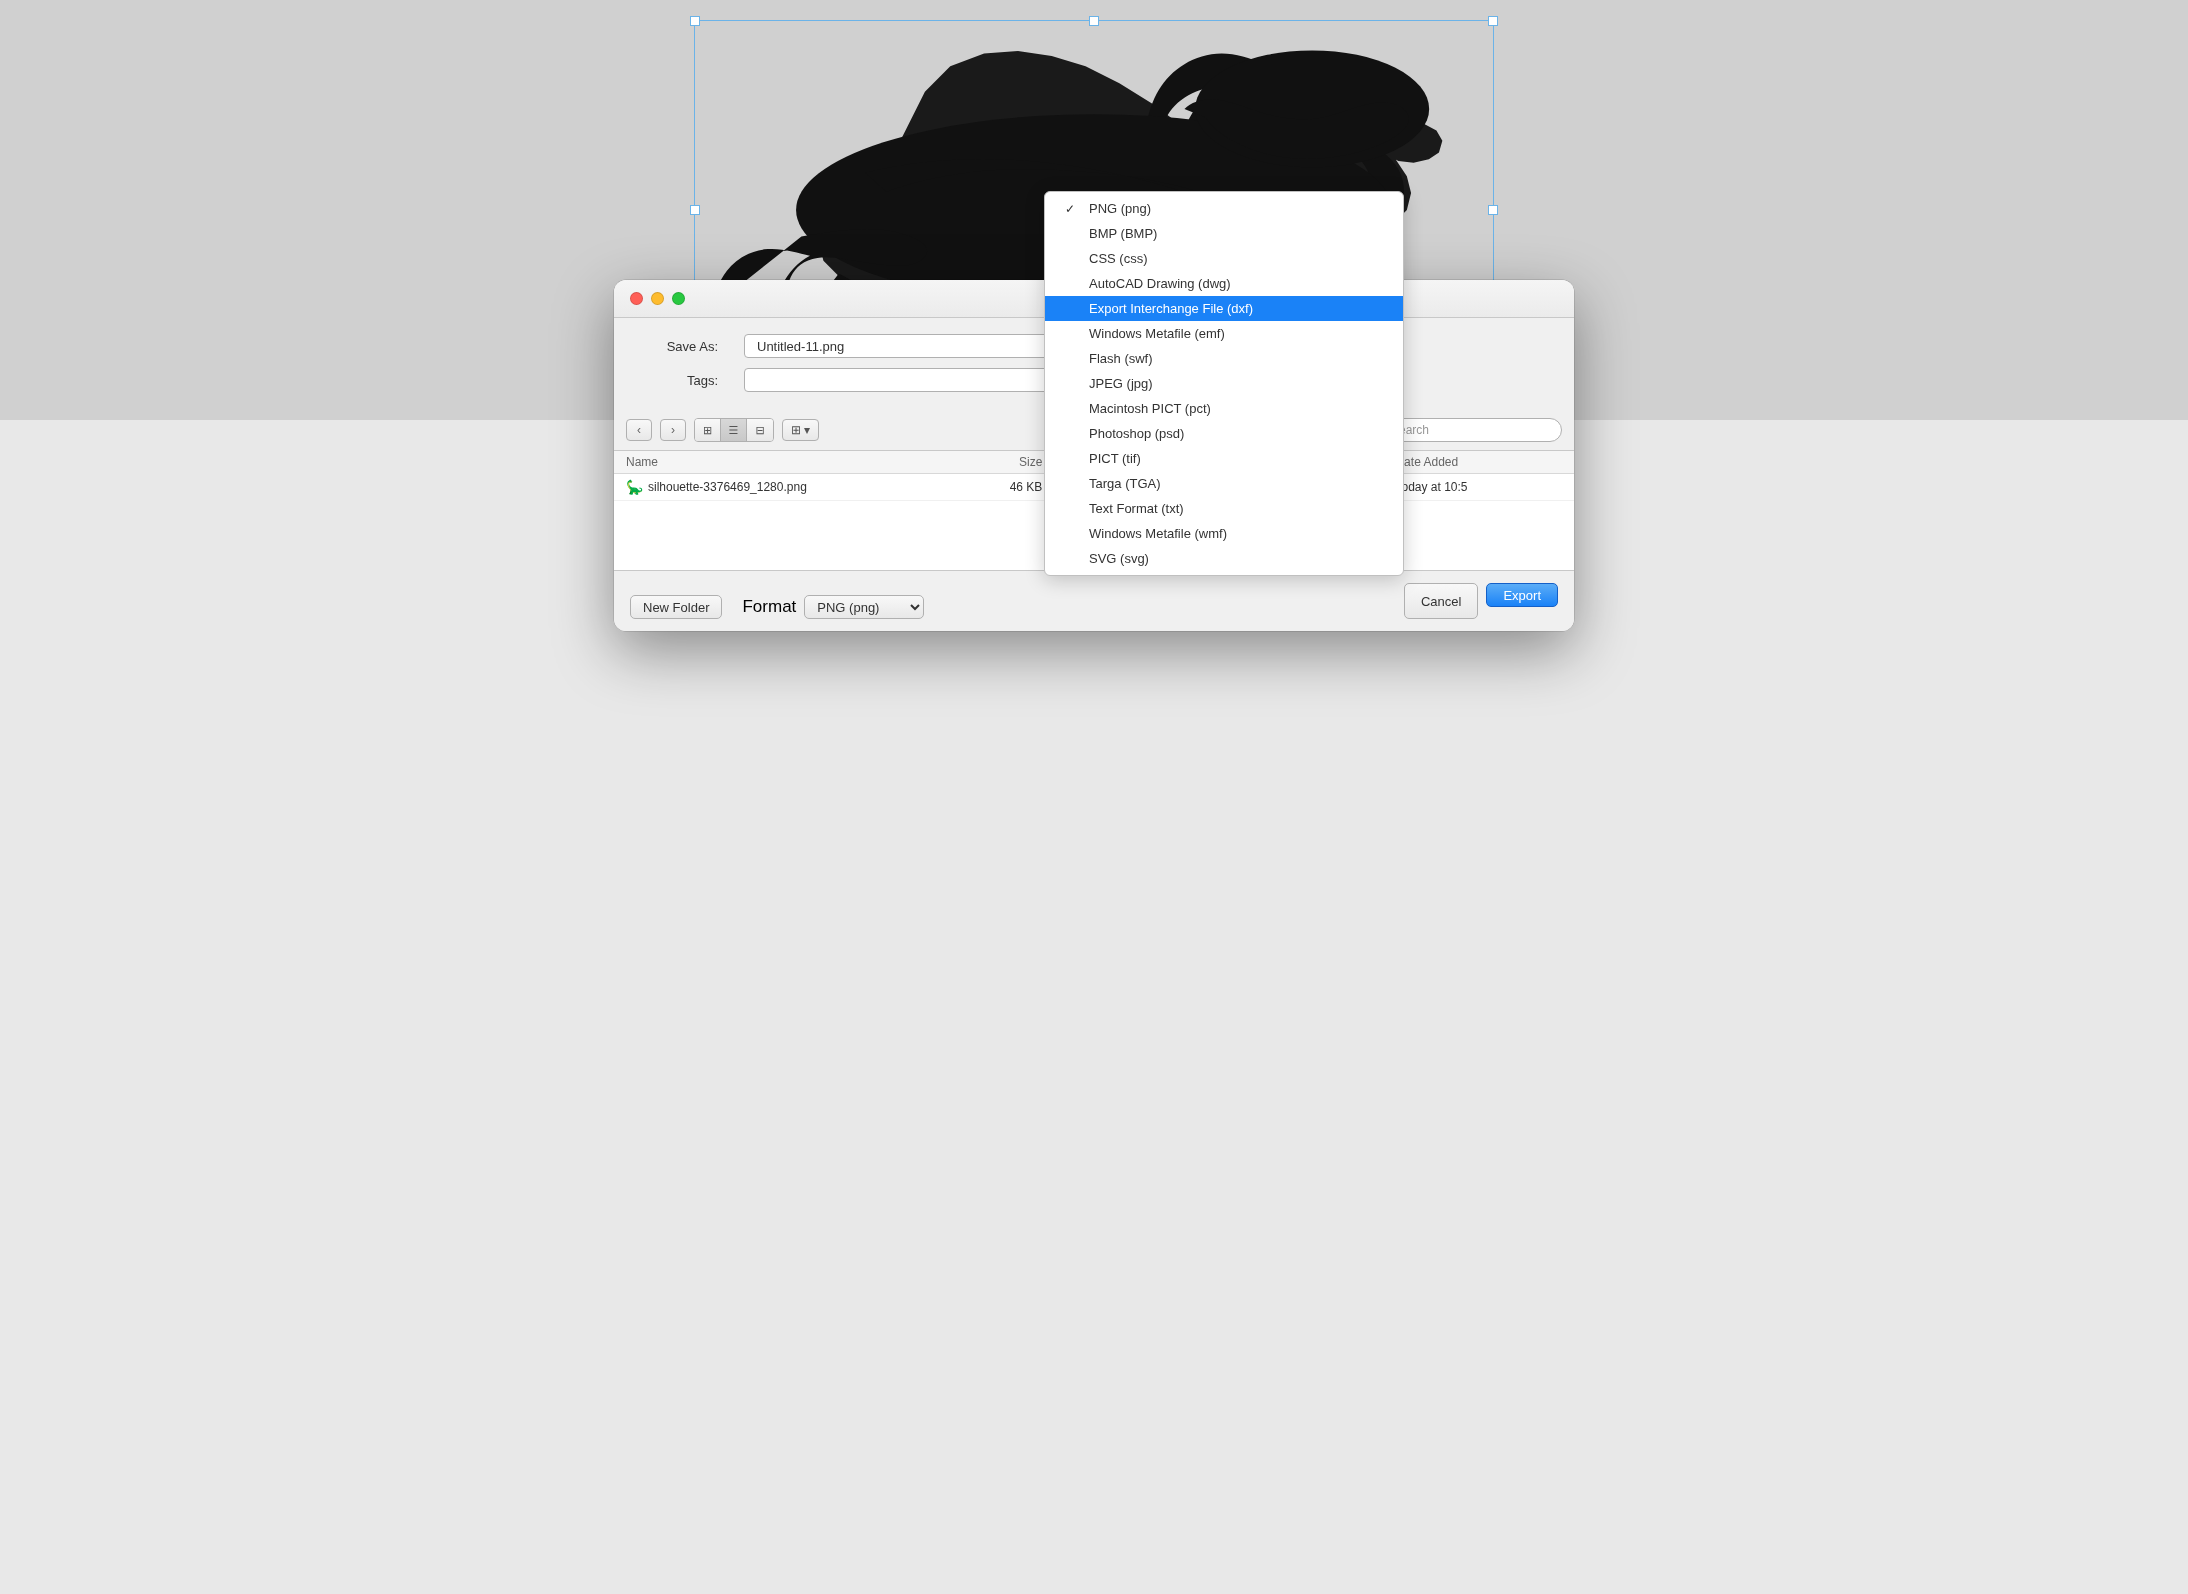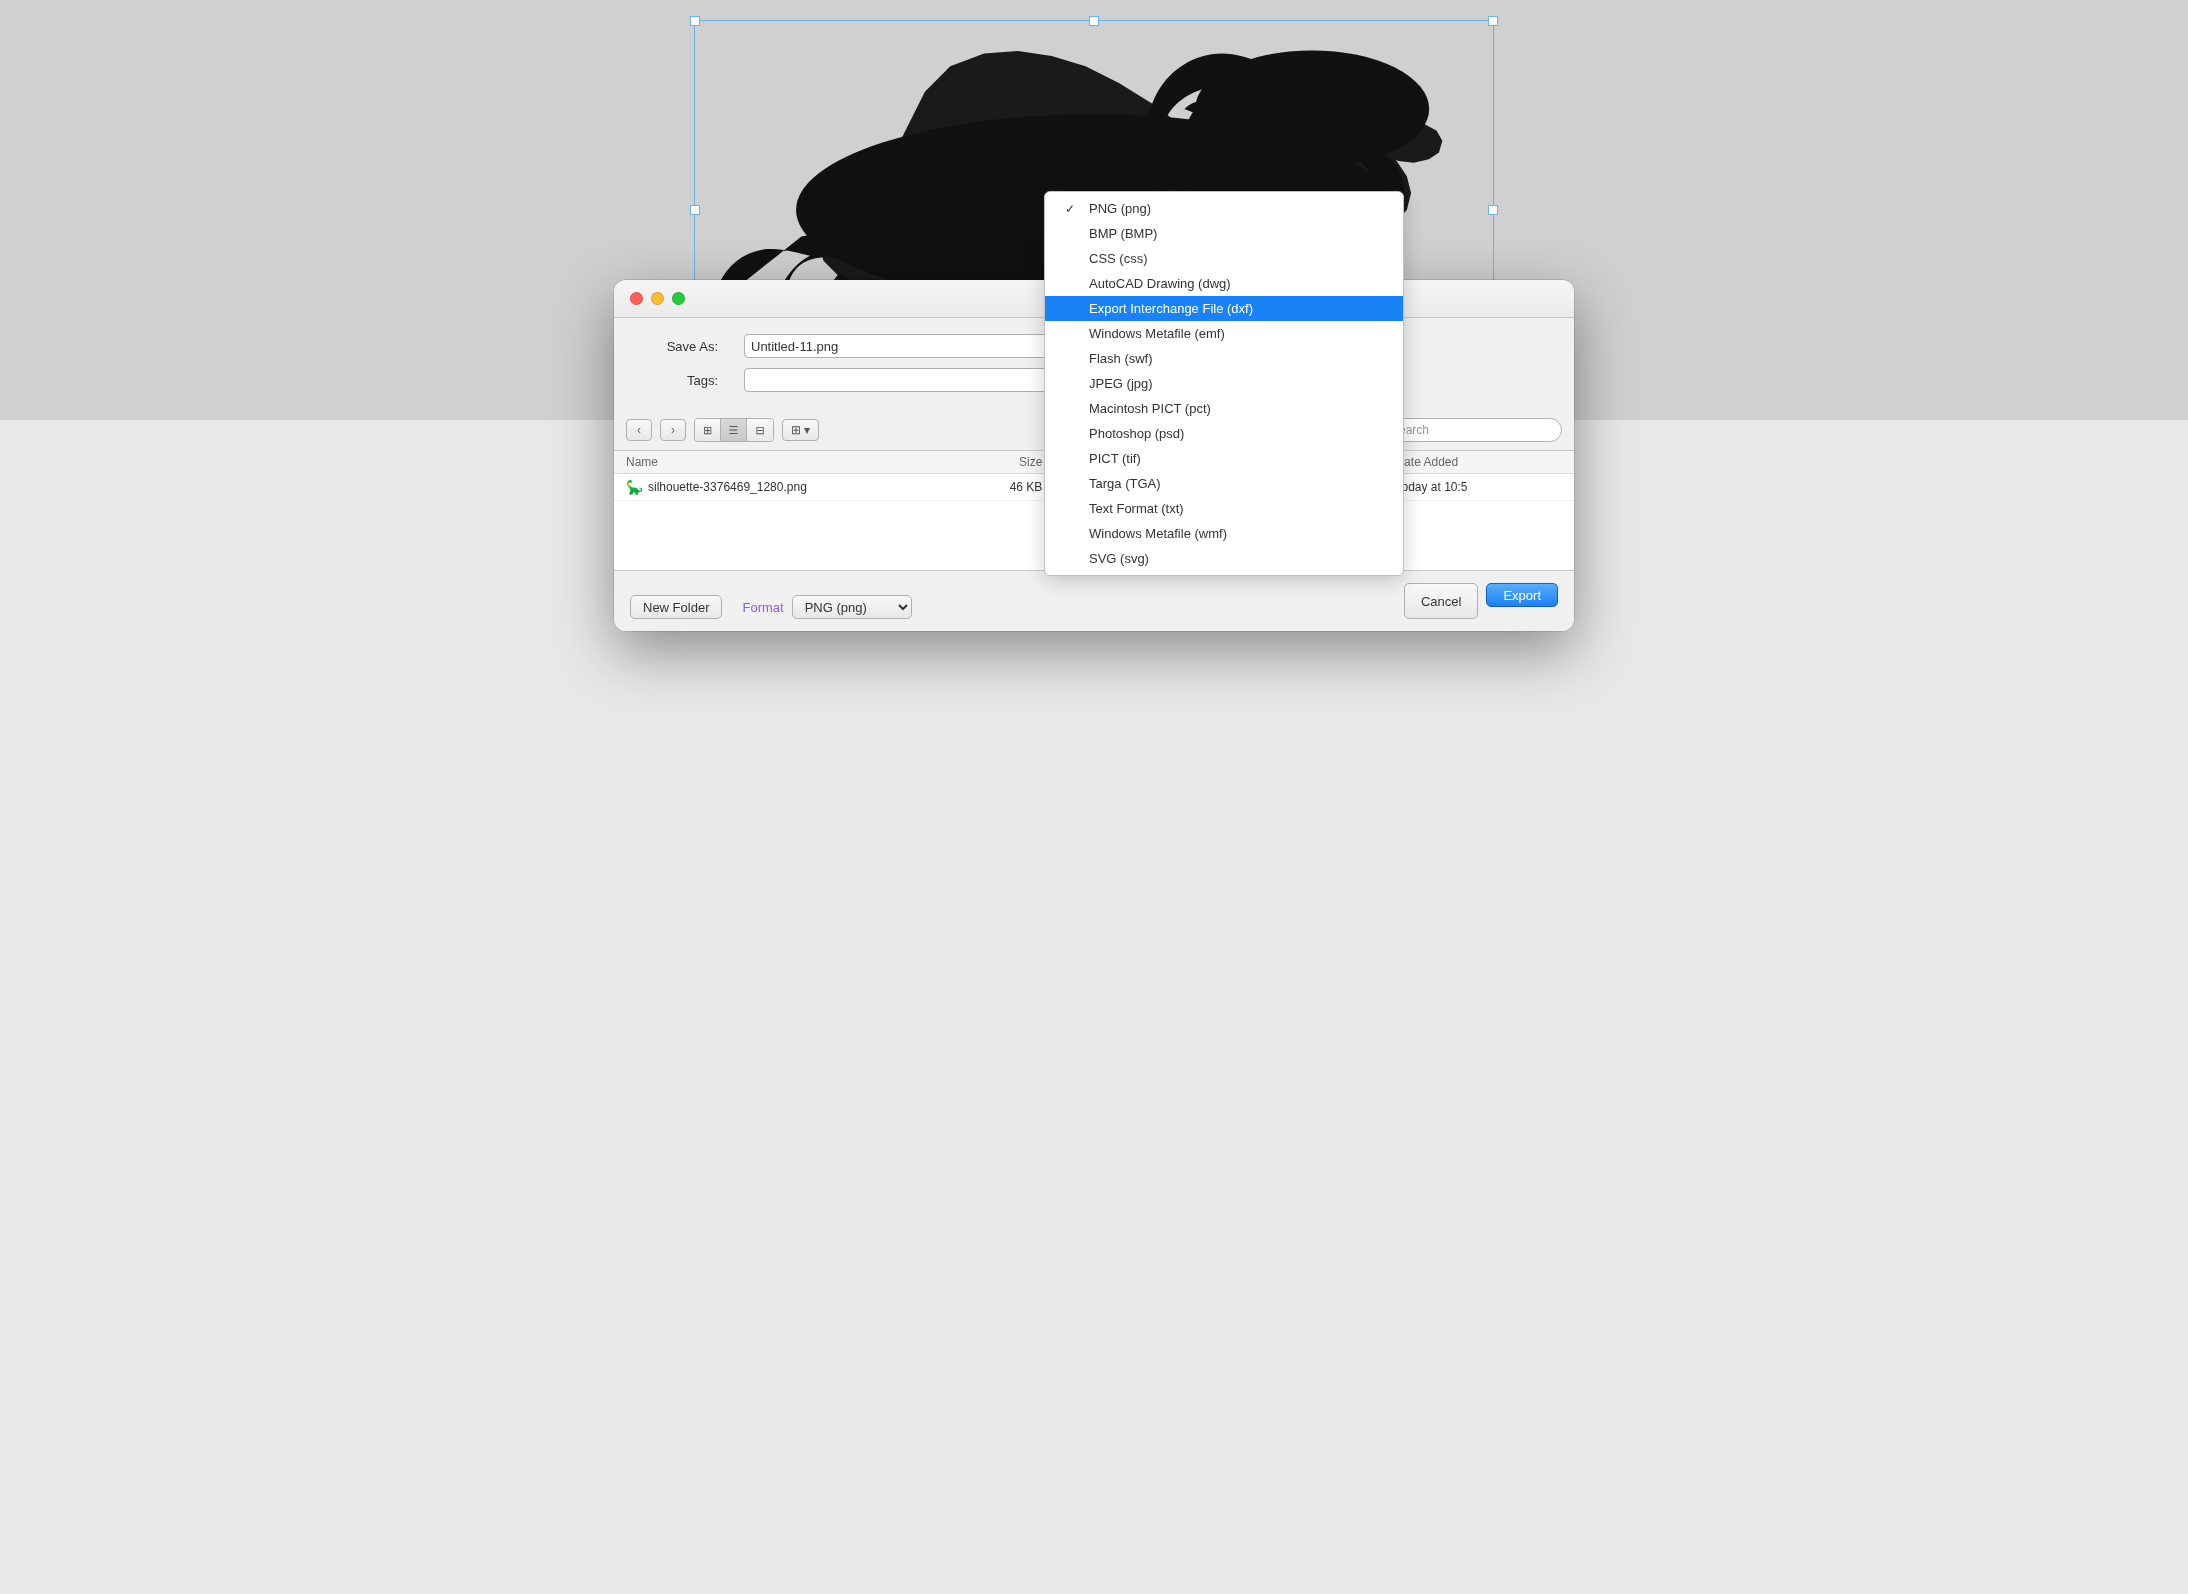--- a/index.html
+++ b/index.html
@@ -107,21 +107,21 @@
       color: #333;
       font-size: 13px;
     }
 
     .form-input {
       flex: 1;
       max-width: 340px;
       height: 24px;
       border: 1px solid #b0b0b0;
       border-radius: 4px;
-      padding: 2px 6px;
+      padding: 2px 12px;
       font-size: 13px;
       background: white;
       color: #333;
     }
 
     .expand-btn {
       width: 22px;
       height: 22px;
       margin-left: 6px;
       background: linear-gradient(to bottom, #f5f5f5, #e0e0e0);
@@ -310,22 +310,22 @@
       border-radius: 0 0 12px 12px;
     }
 
     .format-row {
       display: flex;
       align-items: center;
       flex: 1;
     }
 
     .format-label {
-      font-size: 13px;
-      color: #8b5cf6;
+      font-size: 17px;
+      color: #000000;
       margin-right: 8px;
     }
 
     .format-dropdown {
       height: 24px;
       padding: 0 8px;
       background: linear-gradient(to bottom, #f8f8f8, #e8e8e8);
       border: 1px solid #b0b0b0;
       border-radius: 5px;
       cursor: pointer;

